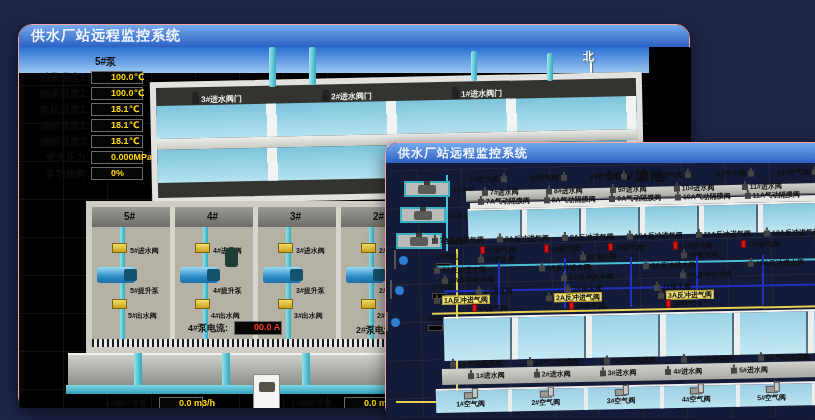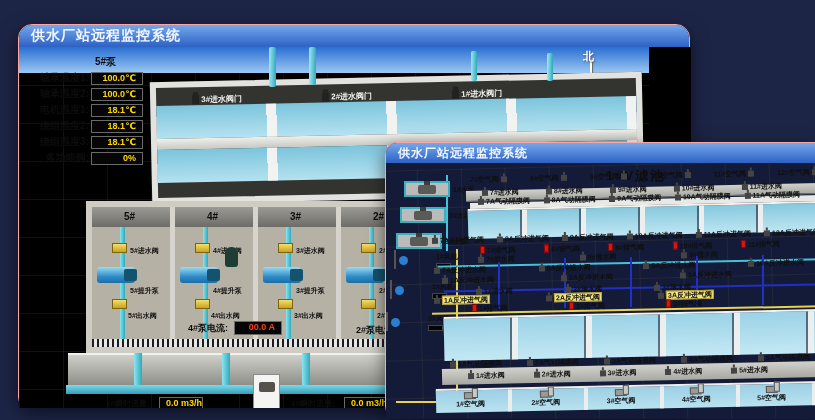--- a/index.html
+++ b/index.html
@@ -14,21 +14,21 @@
 #backScene{left:0;top:22px;width:672px;height:361px;background:#000}
 #frontScene{left:0;top:20px;width:436px;height:256px;background:#141b38}
 .tan{position:absolute;background:linear-gradient(#dccfa2,#d0c193);background-image:linear-gradient(rgba(120,100,60,.16) 1px,transparent 1px),linear-gradient(90deg,rgba(120,100,60,.16) 1px,transparent 1px);background-size:44px 38px}
 #backTan{left:0;top:0;width:630px;height:361px}
 #frontTan{left:-10px;top:2px;width:456px;height:258px;transform:rotate(-1.5deg)}
 .sky{position:absolute;left:0;top:0;width:630px;height:26px;background:linear-gradient(#2a6fd2,#9cc8f2)}
 .b7{font-size:7px;font-weight:bold;color:#101010;white-space:nowrap;line-height:1}
 .b8{font-size:8px;font-weight:bold;color:#0d0d0d;white-space:nowrap;line-height:1}
 .b9{font-size:9px;font-weight:bold;color:#0d0d0d;white-space:nowrap;line-height:1}
 .b10{font-size:10px;font-weight:bold;color:#0d0d0d;white-space:nowrap;line-height:1}
-.led{background:#060606;border:1px solid #6a6a6a;color:#ffd800;font-size:9px;font-weight:bold;text-align:right;padding:1px 6px;line-height:1.1;white-space:nowrap}
+.led{background:#060606;border:1px solid #6a6a6a;color:#ffd800;font-size:9px;font-weight:bold;text-align:right;padding:1px 19px;line-height:1.1;white-space:nowrap}
 .led.red{color:#ff3b20}
 .abs{position:absolute}
 .row{position:absolute;display:flex;justify-content:space-between;align-items:center}
 .item{display:flex;align-items:center;gap:2px}
 .vcol{display:flex;flex-direction:column;align-items:center;gap:1px}
 
 .bv{width:7px;height:9px;background:#222;position:relative;flex:none}
 .bv::before{content:"";position:absolute;left:1px;top:-3px;width:5px;height:3px;background:#222}
 .gv{width:6px;height:6px;background:#444;flex:none;position:relative}
 .gv::before{content:"";position:absolute;left:2px;top:-3px;width:2px;height:3px;background:#444}
@@ -36,21 +36,21 @@
 .ychip{background:#efe27a;border:1px solid #b8a030;padding:0 1px}
 .elb{width:12px;height:7px;background:#9a9a96;border:1px solid #555;position:relative}
 .elb::before{content:"";position:absolute;right:-3px;top:-5px;width:4px;height:8px;background:#c8c8c4;border:1px solid #555}
 
 .cmp{position:absolute;color:#fff;font-size:11px;font-weight:bold;text-shadow:1px 1px 2px #555}
 #compass{position:absolute;left:536px;top:6px;width:72px;height:78px}
 #compass .ns{position:absolute;left:35px;top:8px;width:2px;height:58px;background:#fff;box-shadow:1px 1px 1px #666}
 #compass .ew{position:absolute;left:4px;top:36px;width:64px;height:2px;background:#fff;box-shadow:1px 1px 1px #666}
 #compass .dia{position:absolute;left:29px;top:30px;width:13px;height:13px;border:2px solid #fff;transform:rotate(45deg);box-shadow:1px 1px 1px #666}
 #panel{position:absolute;left:10px;top:24px}
-.prow{display:flex;align-items:flex-end;margin-bottom:2px}
+.prow{display:flex;align-items:flex-start;margin-bottom:2px}
 .prow .pl{width:60px;text-align:right;font-size:10px;font-weight:bold;color:#0d0d0d;margin-right:2px}
 .prow .led{width:52px;height:13px}
 #basin{position:absolute;left:132px;top:30px;width:492px;height:122px;border:6px solid #e2e2de;background:#33332f;transform:rotate(-1.2deg)}
 #basin .waterrow{position:absolute;left:0;width:480px;height:33px;background:repeating-linear-gradient(90deg,rgba(0,0,0,0) 0 110px,rgba(245,245,242,.95) 110px 120px),linear-gradient(#7cc4dc,#b4e2f0)}
 #basin .shelf{position:absolute;left:0;top:51px;width:480px;height:11px;background:linear-gradient(#efefeb,#c9c9c3)}
 .pillar{position:absolute;width:7px;background:linear-gradient(90deg,#9fe8f0,#2fa8bc);border-radius:2px}
 #room{position:absolute;left:67px;top:154px;width:344px;height:152px;border:6px solid #cfccc4;background:#b6b1a5}
 #room .band{position:absolute;left:0;top:0;width:100%;height:20px;background:linear-gradient(#9c9a94,#6e6c66)}
 #room .hatch{position:absolute;left:0;bottom:0;width:100%;height:8px;background:repeating-linear-gradient(90deg,#1d1d1d 0 2px,#e8e8e8 2px 5px)}
 #bays{position:absolute;left:0;top:0;width:100%;height:100%;display:flex}
@@ -128,20 +128,24 @@
       </div>
         <div class="prow">
         <span class="pl">绕组温度2:</span>
         <span class="led">18.1℃</span>
       </div>
         <div class="prow">
         <span class="pl">绕组温度3:</span>
         <span class="led">18.1℃</span>
       </div>
         <div class="prow">
+        <span class="pl">管道压力:</span>
+        <span class="led">0.000MPa</span>
+      </div>
+        <div class="prow">
         <span class="pl">多功能阀:</span>
         <span class="led">0%</span>
       </div>
       </div>
 
     <div class="abs b9" style="left:598px;top:42px">1#泵</div>
     <div class="abs b9" style="left:580px;top:62px">轴承温度1</div>
     <div class="abs b9" style="left:580px;top:79px">轴承温度2</div>
 
     <div id="basin">

